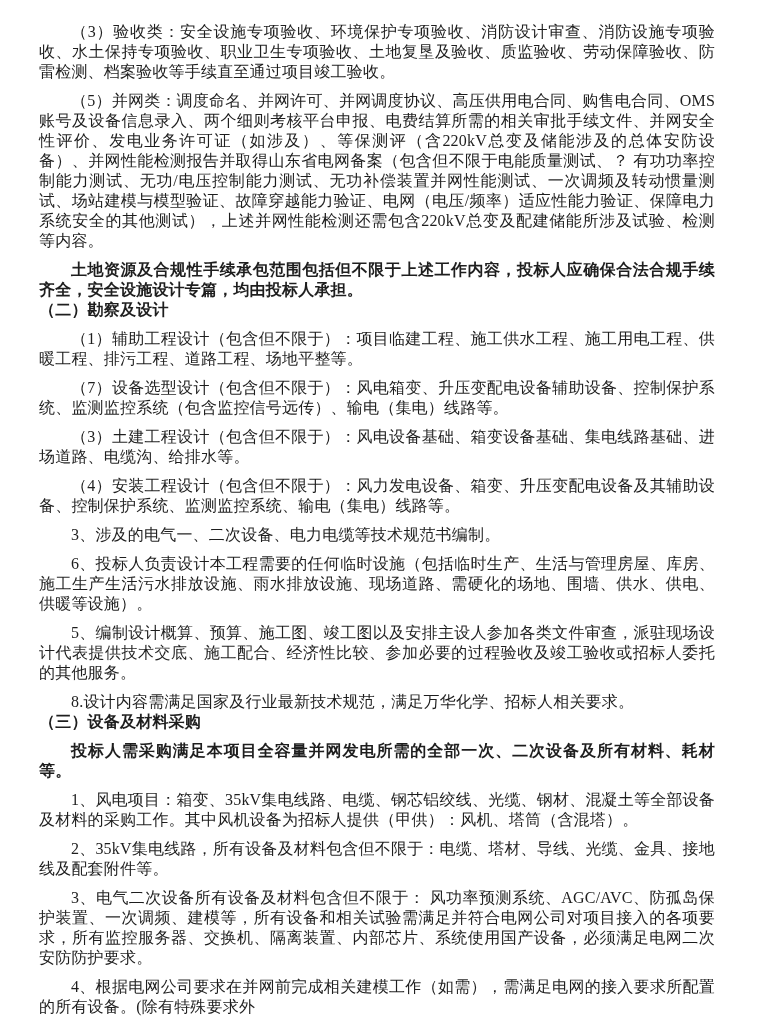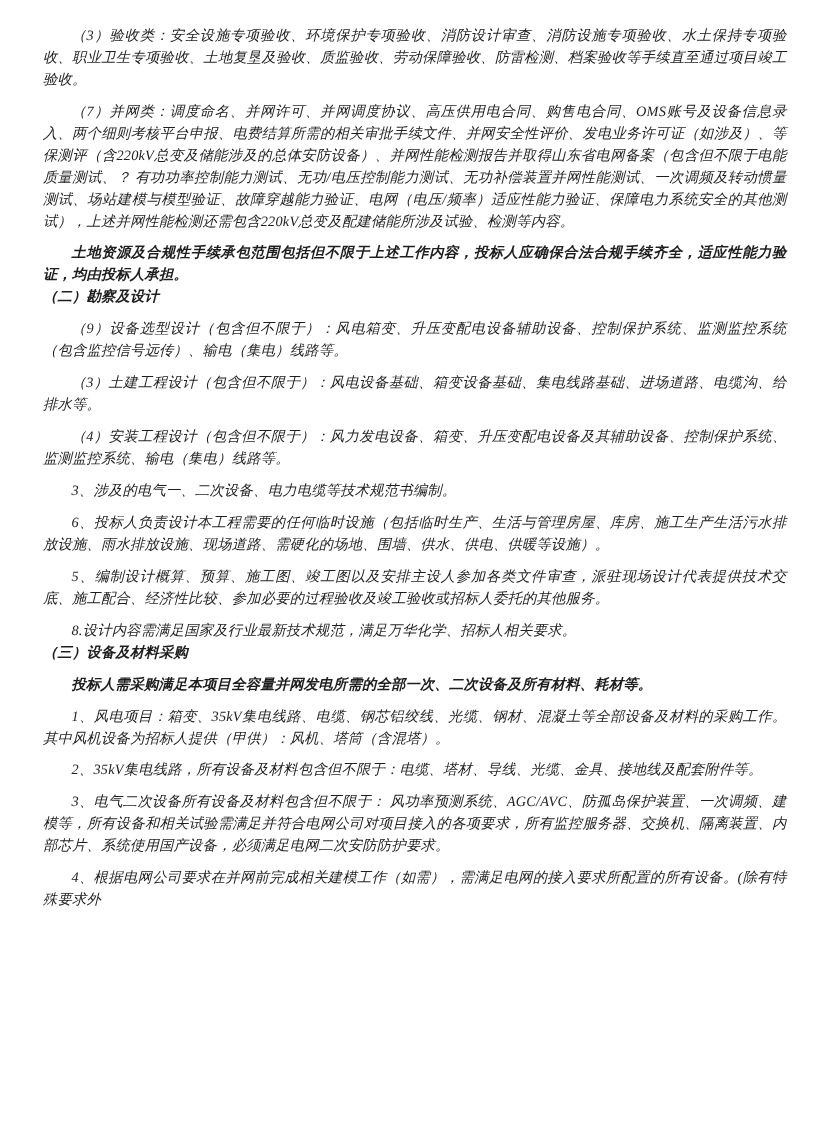--- a/index.html
+++ b/index.html
@@ -16,50 +16,50 @@
     padding: 13px 42px 0 39px;
     overflow: hidden;
     font-family: "Liberation Serif", "DejaVu Serif", serif;
     color: #1e1e1e;
   }
   .doc-body {
     width: 100%;
   }
   .para {
     margin: 9px 0 0 0;
-    font-size: 13px;
+    font-size: 16px;
     line-height: 20px;
     text-indent: 2em;
     text-align: justify;
     word-break: break-all;
     letter-spacing: 0.2px;
-    font-style: italic;
   }
   .para:first-child {
     margin-top: 9px;
   }
   .para.bold {
     font-weight: 700;
   }
   .para.heading {
     font-weight: 700;
     text-indent: 0;
     margin-top: 0;
   }
 </style>
 </head>
 <body>
 
 <div class="page" style="background: rgb(255, 255, 255); color: rgb(30, 30, 30);">
   <div class="doc-body" id="doc-body">
       <p class="para body">（3）验收类：安全设施专项验收、环境保护专项验收、消防设计审查、消防设施专项验收、水土保持专项验收、职业卫生专项验收、土地复垦及验收、质监验收、劳动保障验收、防雷检测、档案验收等手续直至通过项目竣工验收。</p>
-      <p class="para body">（7）并网类：调度命名、并网许可、并网调度协议、高压供用电合同、购售电合同、OMS账号及设备信息录入、两个细则考核平台申报、电费结算所需的相关审批手续文件、并网安全性评价、发电业务许可证（如涉及）、等保测评（含220kV总变及储能涉及的总体安防设备）、并网性能检测报告并取得山东省电网备案（包含但不限于电能质量测试、？ 有功功率控制能力测试、无功/电压控制能力测试、无功补偿装置并网性能测试、一次调频及转动惯量测试、场站建模与模型验证、故障穿越能力验证、电网（电压/频率）适应性能力验证、保障电力系统安全的其他测试），上述并网性能检测还需包含220kV总变及配建储能所涉及试验、检测等内容。</p>
-      <p class="para bold">土地资源及合规性手续承包范围包括但不限于上述工作内容，投标人应确保合法合规手续齐全，适应性能力验证，均由投标人承担。</p>
+      <p class="para body">（5）并网类：调度命名、并网许可、并网调度协议、高压供用电合同、购售电合同、OMS账号及设备信息录入、两个细则考核平台申报、电费结算所需的相关审批手续文件、并网安全性评价、发电业务许可证（如涉及）、等保测评（含220kV总变及储能涉及的总体安防设备）、并网性能检测报告并取得山东省电网备案（包含但不限于电能质量测试、？ 有功功率控制能力测试、无功/电压控制能力测试、无功补偿装置并网性能测试、一次调频及转动惯量测试、场站建模与模型验证、故障穿越能力验证、电网（电压/频率）适应性能力验证、保障电力系统安全的其他测试），上述并网性能检测还需包含220kV总变及配建储能所涉及试验、检测等内容。</p>
+      <p class="para bold">土地资源及合规性手续承包范围包括但不限于上述工作内容，投标人应确保合法合规手续齐全，安全设施设计专篇，均由投标人承担。</p>
       <p class="para heading">（二）勘察及设计</p>
-      <p class="para body">（9）设备选型设计（包含但不限于）：风电箱变、升压变配电设备辅助设备、控制保护系统、监测监控系统（包含监控信号远传）、输电（集电）线路等。</p>
+      <p class="para body">（1）辅助工程设计（包含但不限于）：项目临建工程、施工供水工程、施工用电工程、供暖工程、排污工程、道路工程、场地平整等。</p>
+      <p class="para body">（7）设备选型设计（包含但不限于）：风电箱变、升压变配电设备辅助设备、控制保护系统、监测监控系统（包含监控信号远传）、输电（集电）线路等。</p>
       <p class="para body">（3）土建工程设计（包含但不限于）：风电设备基础、箱变设备基础、集电线路基础、进场道路、电缆沟、给排水等。</p>
       <p class="para body">（4）安装工程设计（包含但不限于）：风力发电设备、箱变、升压变配电设备及其辅助设备、控制保护系统、监测监控系统、输电（集电）线路等。</p>
       <p class="para body">3、涉及的电气一、二次设备、电力电缆等技术规范书编制。</p>
       <p class="para body">6、投标人负责设计本工程需要的任何临时设施（包括临时生产、生活与管理房屋、库房、施工生产生活污水排放设施、雨水排放设施、现场道路、需硬化的场地、围墙、供水、供电、供暖等设施）。</p>
       <p class="para body">5、编制设计概算、预算、施工图、竣工图以及安排主设人参加各类文件审查，派驻现场设计代表提供技术交底、施工配合、经济性比较、参加必要的过程验收及竣工验收或招标人委托的其他服务。</p>
       <p class="para body">8.设计内容需满足国家及行业最新技术规范，满足万华化学、招标人相关要求。</p>
       <p class="para heading">（三）设备及材料采购</p>
       <p class="para bold">投标人需采购满足本项目全容量并网发电所需的全部一次、二次设备及所有材料、耗材等。</p>
       <p class="para body">1、风电项目：箱变、35kV集电线路、电缆、钢芯铝绞线、光缆、钢材、混凝土等全部设备及材料的采购工作。其中风机设备为招标人提供（甲供）：风机、塔筒（含混塔）。</p>
       <p class="para body">2、35kV集电线路，所有设备及材料包含但不限于：电缆、塔材、导线、光缆、金具、接地线及配套附件等。</p>

